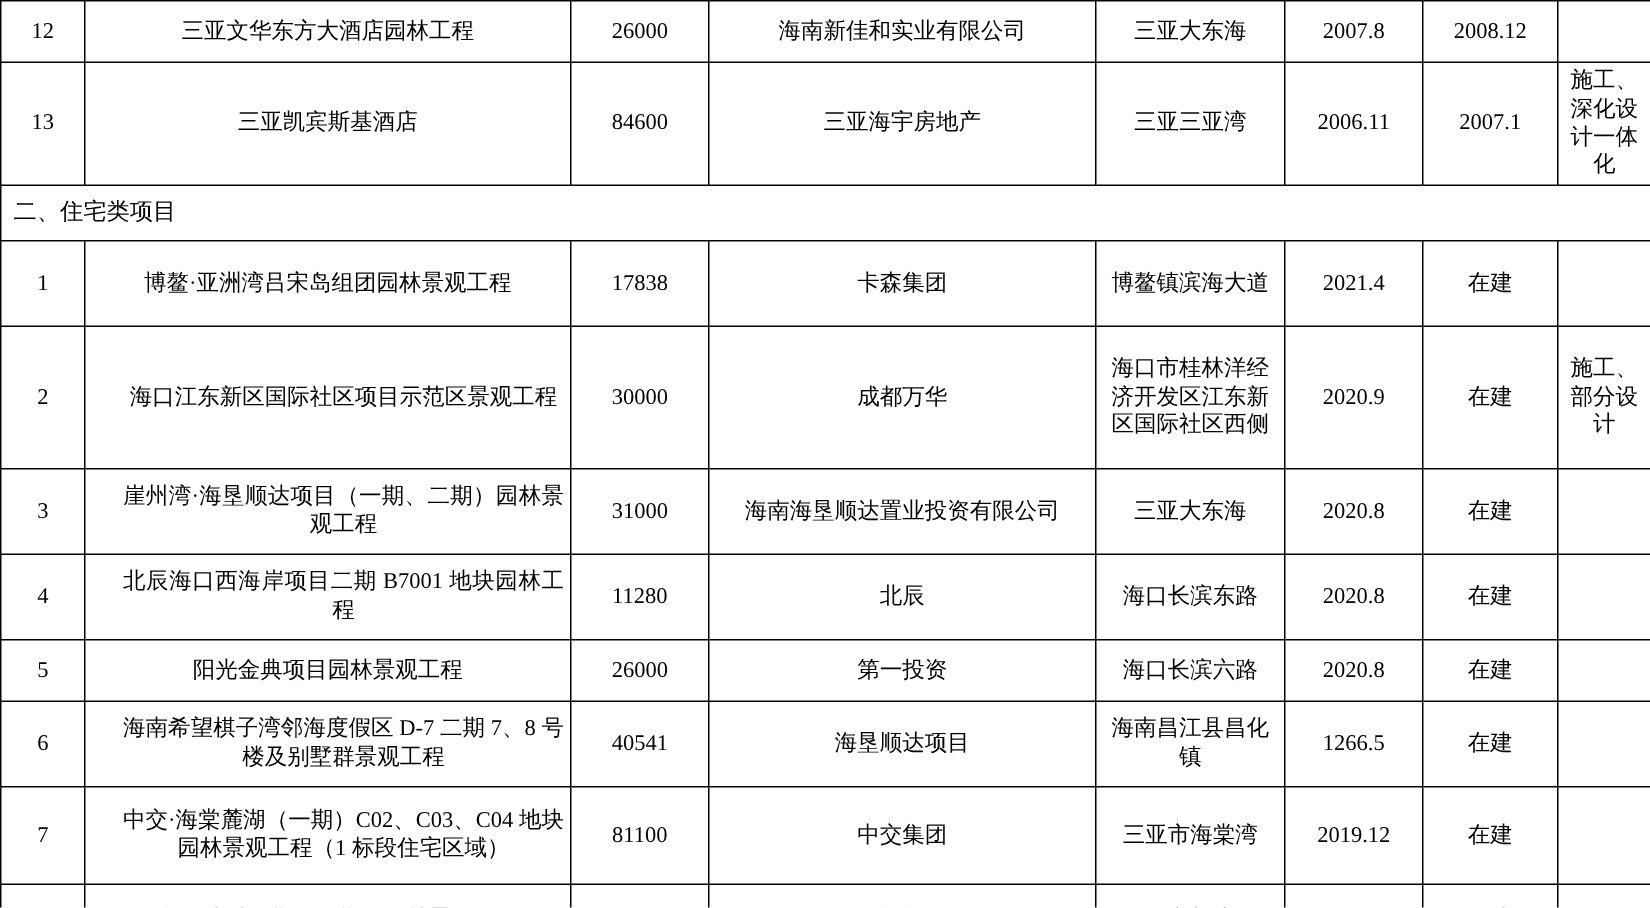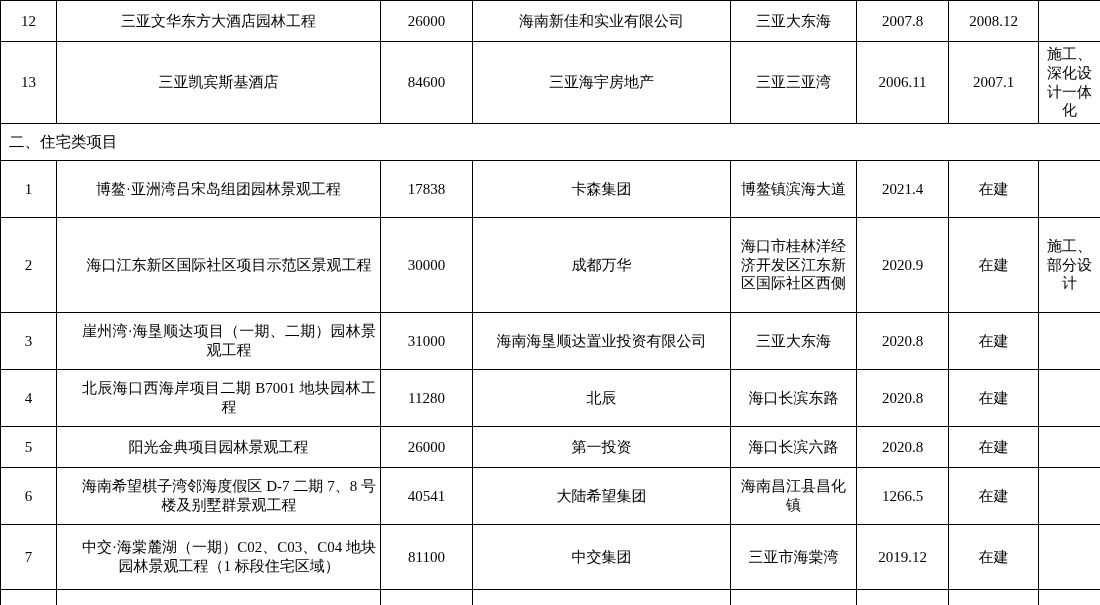--- a/index.html
+++ b/index.html
@@ -156,21 +156,21 @@
         <td>海口长滨六路</td>
         <td>2020.8</td>
         <td>在建</td>
         <td class="cell-remark"></td>
       </tr>
 
       <tr class="row-h-56">
         <td class="cell-no">6</td>
         <td class="cell-name justify">海南希望棋子湾邻海度假区 D-7 二期 7、8 号楼及别墅群景观工程</td>
         <td>40541</td>
-        <td>大陆希望集团</td>
+        <td>海垦顺达项目</td>
         <td>海南昌江县昌化镇</td>
         <td>1266.5</td>
         <td>在建</td>
         <td class="cell-remark"></td>
       </tr>
 
       <tr class="row-h-62">
         <td class="cell-no">7</td>
         <td class="cell-name justify">中交·海棠麓湖（一期）C02、C03、C04 地块园林景观工程（1 标段住宅区域）</td>
         <td>81100</td>

